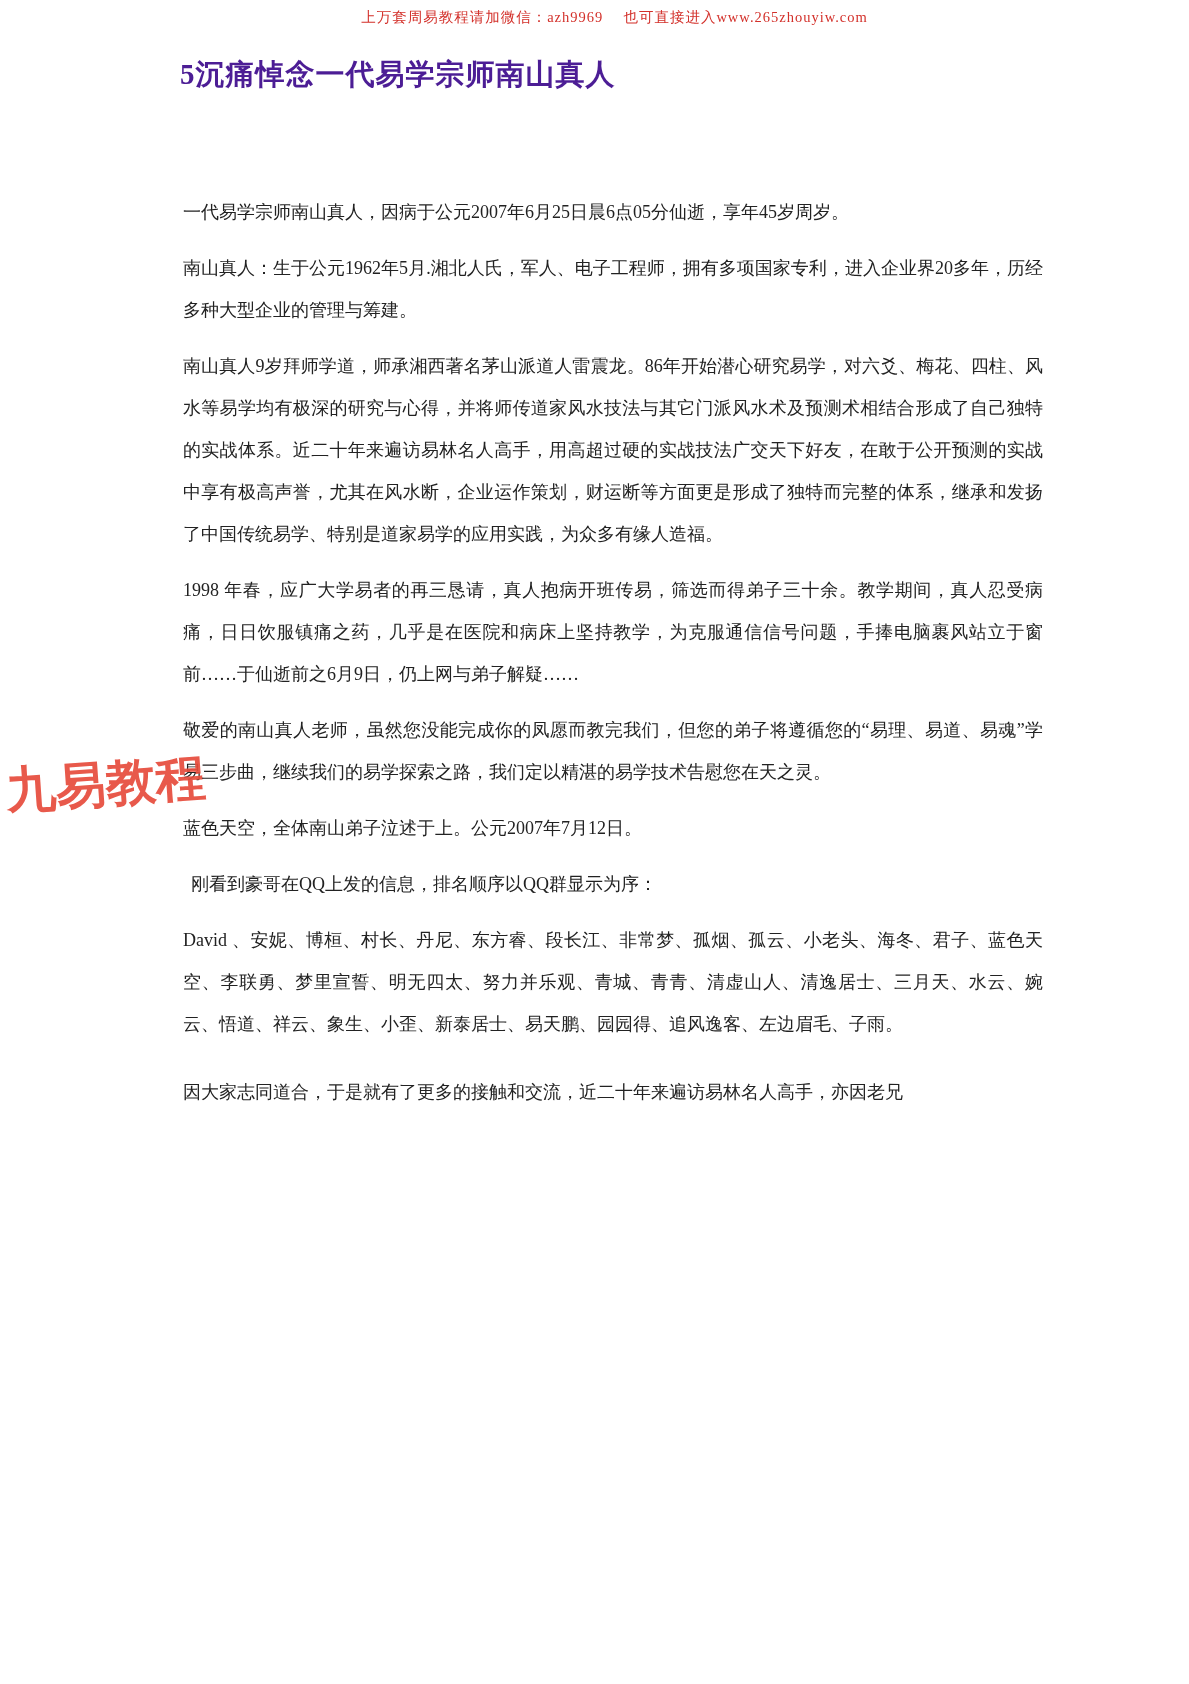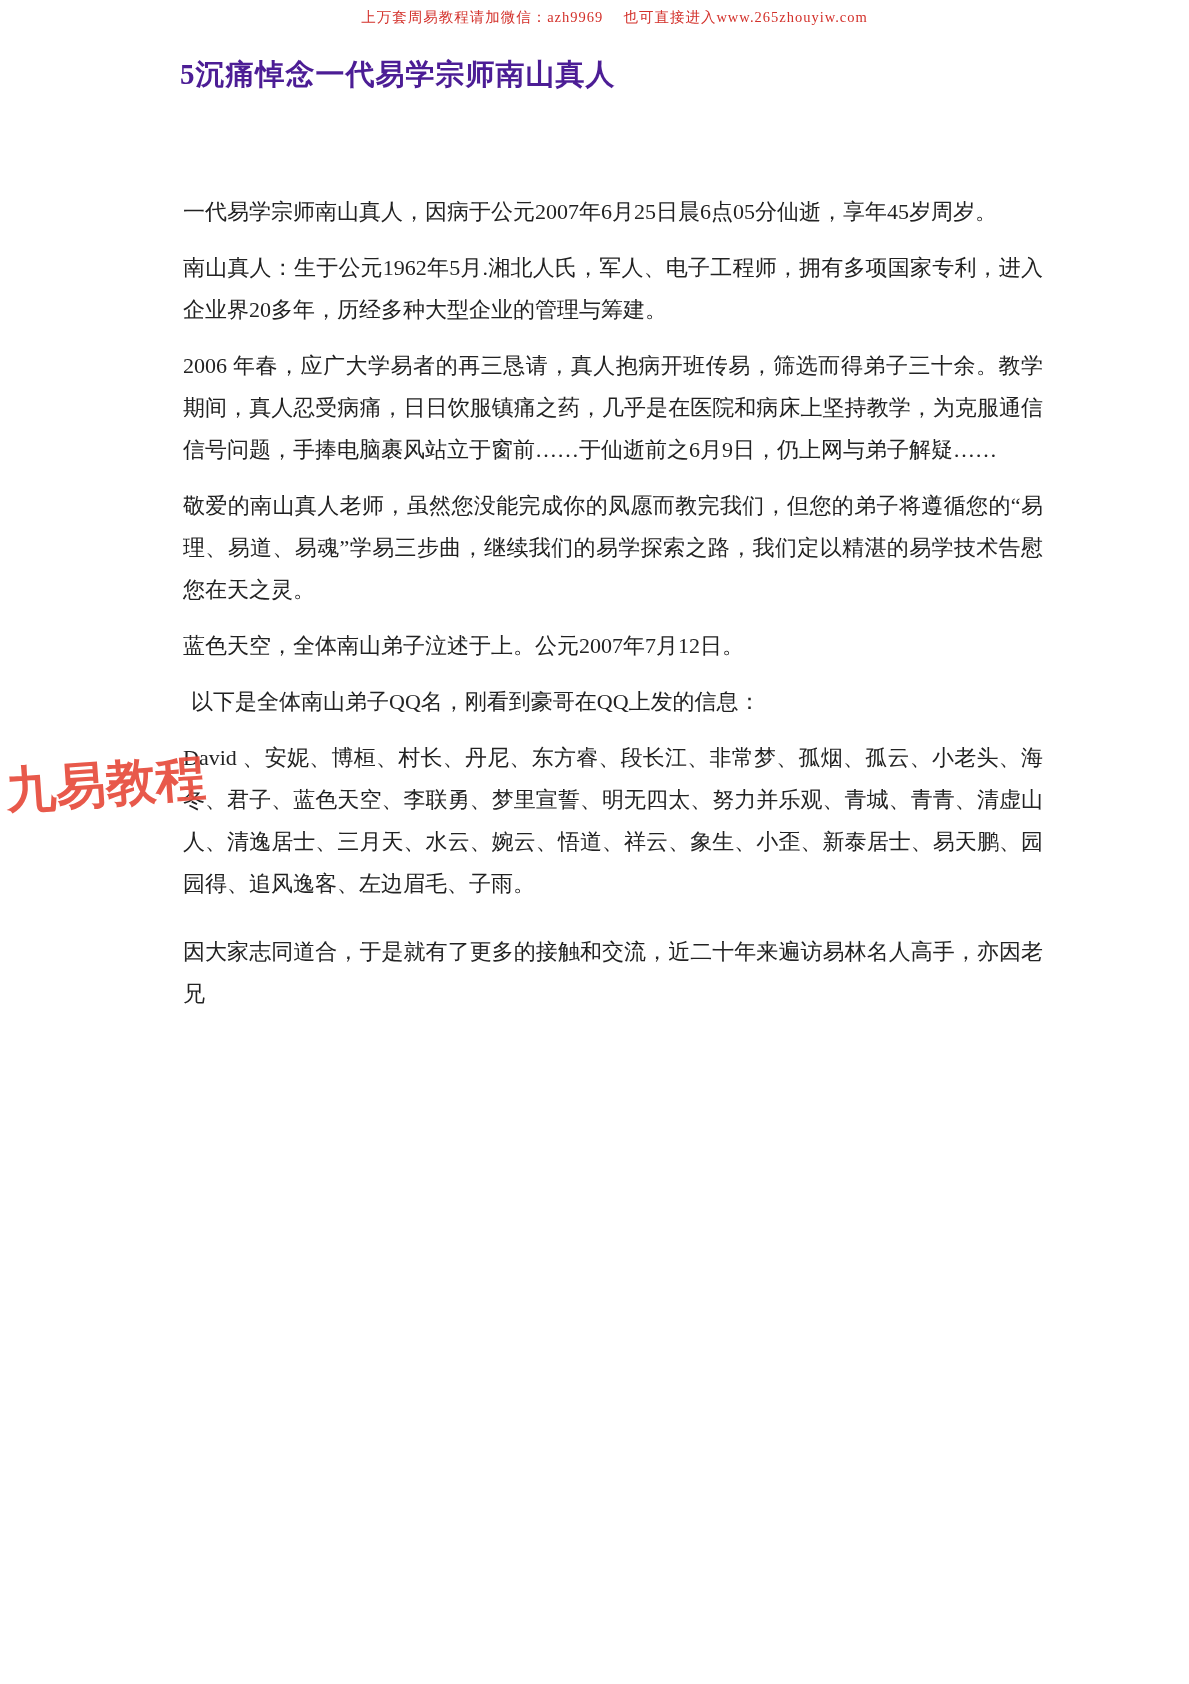--- a/index.html
+++ b/index.html
@@ -28,21 +28,21 @@
     margin: 28px 0 96px 160px;
     font-size: 29px;
     font-weight: bold;
     color: #4c1d95;
     letter-spacing: 1px;
   }
   .doc-body {
     margin: 0 160px 0 163px;
     width: 860px;
     color: #222222;
-    font-size: 22px;
+    font-size: 18px;
     line-height: 42px;
     text-align: justify;
   }
   .doc-body p {
     margin: 0 0 14px 0;
   }
   .doc-body p.indent-sm {
     padding-left: 8px;
   }
   .doc-body p.gap-lg {
@@ -68,23 +68,24 @@
 
 <div class="page">
 
   <div class="top-notice">上万套周易教程请加微信：azh9969　 也可直接进入www.265zhouyiw.com</div>
 
   <h1 class="doc-title">5沉痛悼念一代易学宗师南山真人</h1>
 
   <div class="doc-body">
     <p>一代易学宗师南山真人，因病于公元2007年6月25日晨6点05分仙逝，享年45岁周岁。</p>
     <p>南山真人：生于公元1962年5月.湘北人氏，军人、电子工程师，拥有多项国家专利，进入企业界20多年，历经多种大型企业的管理与筹建。</p>
-    <p>2006 年春，应广大学易者的再三恳请，真人抱病开班传易，筛选而得弟子三十余。教学期间，真人忍受病痛，日日饮服镇痛之药，几乎是在医院和病床上坚持教学，为克服通信信号问题，手捧电脑裹风站立于窗前……于仙逝前之6月9日，仍上网与弟子解疑……</p>
+    <p>南山真人9岁拜师学道，师承湘西著名茅山派道人雷震龙。86年开始潜心研究易学，对六爻、梅花、四柱、风水等易学均有极深的研究与心得，并将师传道家风水技法与其它门派风水术及预测术相结合形成了自己独特的实战体系。近二十年来遍访易林名人高手，用高超过硬的实战技法广交天下好友，在敢于公开预测的实战中享有极高声誉，尤其在风水断，企业运作策划，财运断等方面更是形成了独特而完整的体系，继承和发扬了中国传统易学、特别是道家易学的应用实践，为众多有缘人造福。</p>
+    <p>1998 年春，应广大学易者的再三恳请，真人抱病开班传易，筛选而得弟子三十余。教学期间，真人忍受病痛，日日饮服镇痛之药，几乎是在医院和病床上坚持教学，为克服通信信号问题，手捧电脑裹风站立于窗前……于仙逝前之6月9日，仍上网与弟子解疑……</p>
     <p>敬爱的南山真人老师，虽然您没能完成你的凤愿而教完我们，但您的弟子将遵循您的“易理、易道、易魂”学易三步曲，继续我们的易学探索之路，我们定以精湛的易学技术告慰您在天之灵。</p>
     <p>蓝色天空，全体南山弟子泣述于上。公元2007年7月12日。</p>
-    <p class="indent-sm">以下是全体南山弟子QQ名，刚看到豪哥在QQ上发的信息：</p>
+    <p class="indent-sm">刚看到豪哥在QQ上发的信息，排名顺序以QQ群显示为序：</p>
     <p>David 、安妮、博桓、村长、丹尼、东方睿、段长江、非常梦、孤烟、孤云、小老头、海冬、君子、蓝色天空、李联勇、梦里宣誓、明无四太、努力并乐观、青城、青青、清虚山人、清逸居士、三月天、水云、婉云、悟道、祥云、象生、小歪、新泰居士、易天鹏、园园得、追风逸客、左边眉毛、子雨。</p>
     <p class="gap-lg">因大家志同道合，于是就有了更多的接触和交流，近二十年来遍访易林名人高手，亦因老兄</p>
   </div>
 
   <div class="watermark">九易教程</div>
 
 </div>
 
 </body></html>

